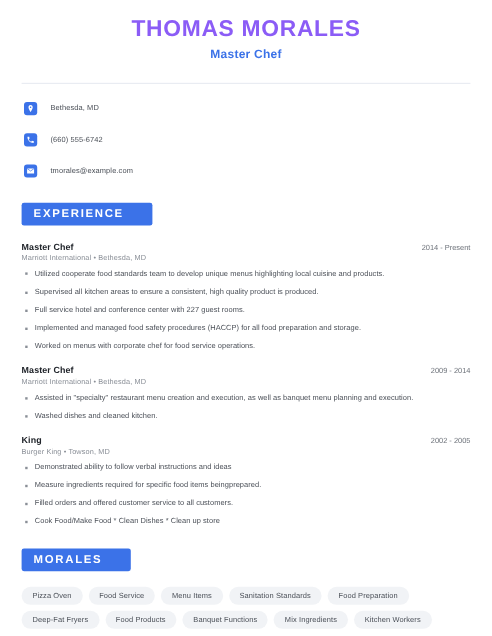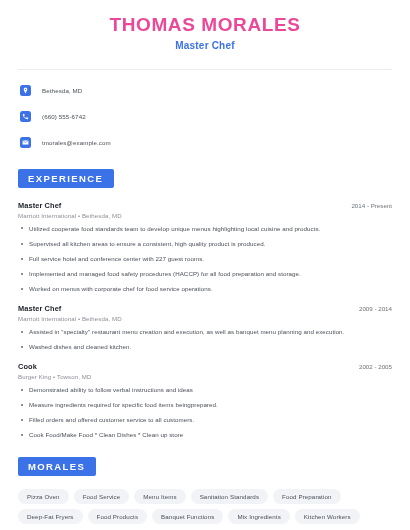--- a/index.html
+++ b/index.html
@@ -24,21 +24,21 @@
 
   
   .header {
     text-align: center;
     padding-top: 14px;
   }
   .name {
     font-size: 19px;
     font-weight: bold;
     letter-spacing: 0.6px;
-    color: #ec4899;
+    color: #8b5cf6;
     line-height: 1.15;
   }
   .job-title {
     font-size: 10px;
     font-weight: bold;
     color: #3b72e8;
     margin-top: 4px;
     letter-spacing: 0.2px;
   }
   .divider {
@@ -77,21 +77,21 @@
   }
 
   
   .section-badge {
     display: inline-block;
     background: #3b72e8;
     color: #ffffff;
     font-size: 9.5px;
     font-weight: bold;
     letter-spacing: 1.4px;
-    padding: 4px 11px 4px 10px;
+    padding: 4px 24px 4px 10px;
     border-radius: 2px;
   }
   .section {
     margin-top: 16px;
   }
 
   
   .exp-list { margin-top: 13px; }
   .exp-item { margin-bottom: 11px; }
   .exp-head {
@@ -228,21 +228,21 @@
         </div>
         <div class="exp-sub">Marriott International • Bethesda, MD</div>
         <ul class="bullets">
           <li>Assisted in "specialty" restaurant menu creation and execution, as well as banquet menu planning and execution.</li>
           <li>Washed dishes and cleaned kitchen.</li>
         </ul>
       </div>
 
       <div class="exp-item">
         <div class="exp-head">
-          <span class="exp-role">Cook</span>
+          <span class="exp-role">King</span>
           <span class="exp-date">2002 - 2005</span>
         </div>
         <div class="exp-sub">Burger King • Towson, MD</div>
         <ul class="bullets">
           <li>Demonstrated ability to follow verbal instructions and ideas</li>
           <li>Measure ingredients required for specific food items beingprepared.</li>
           <li>Filled orders and offered customer service to all customers.</li>
           <li>Cook Food/Make Food * Clean Dishes * Clean up store</li>
         </ul>
       </div>

